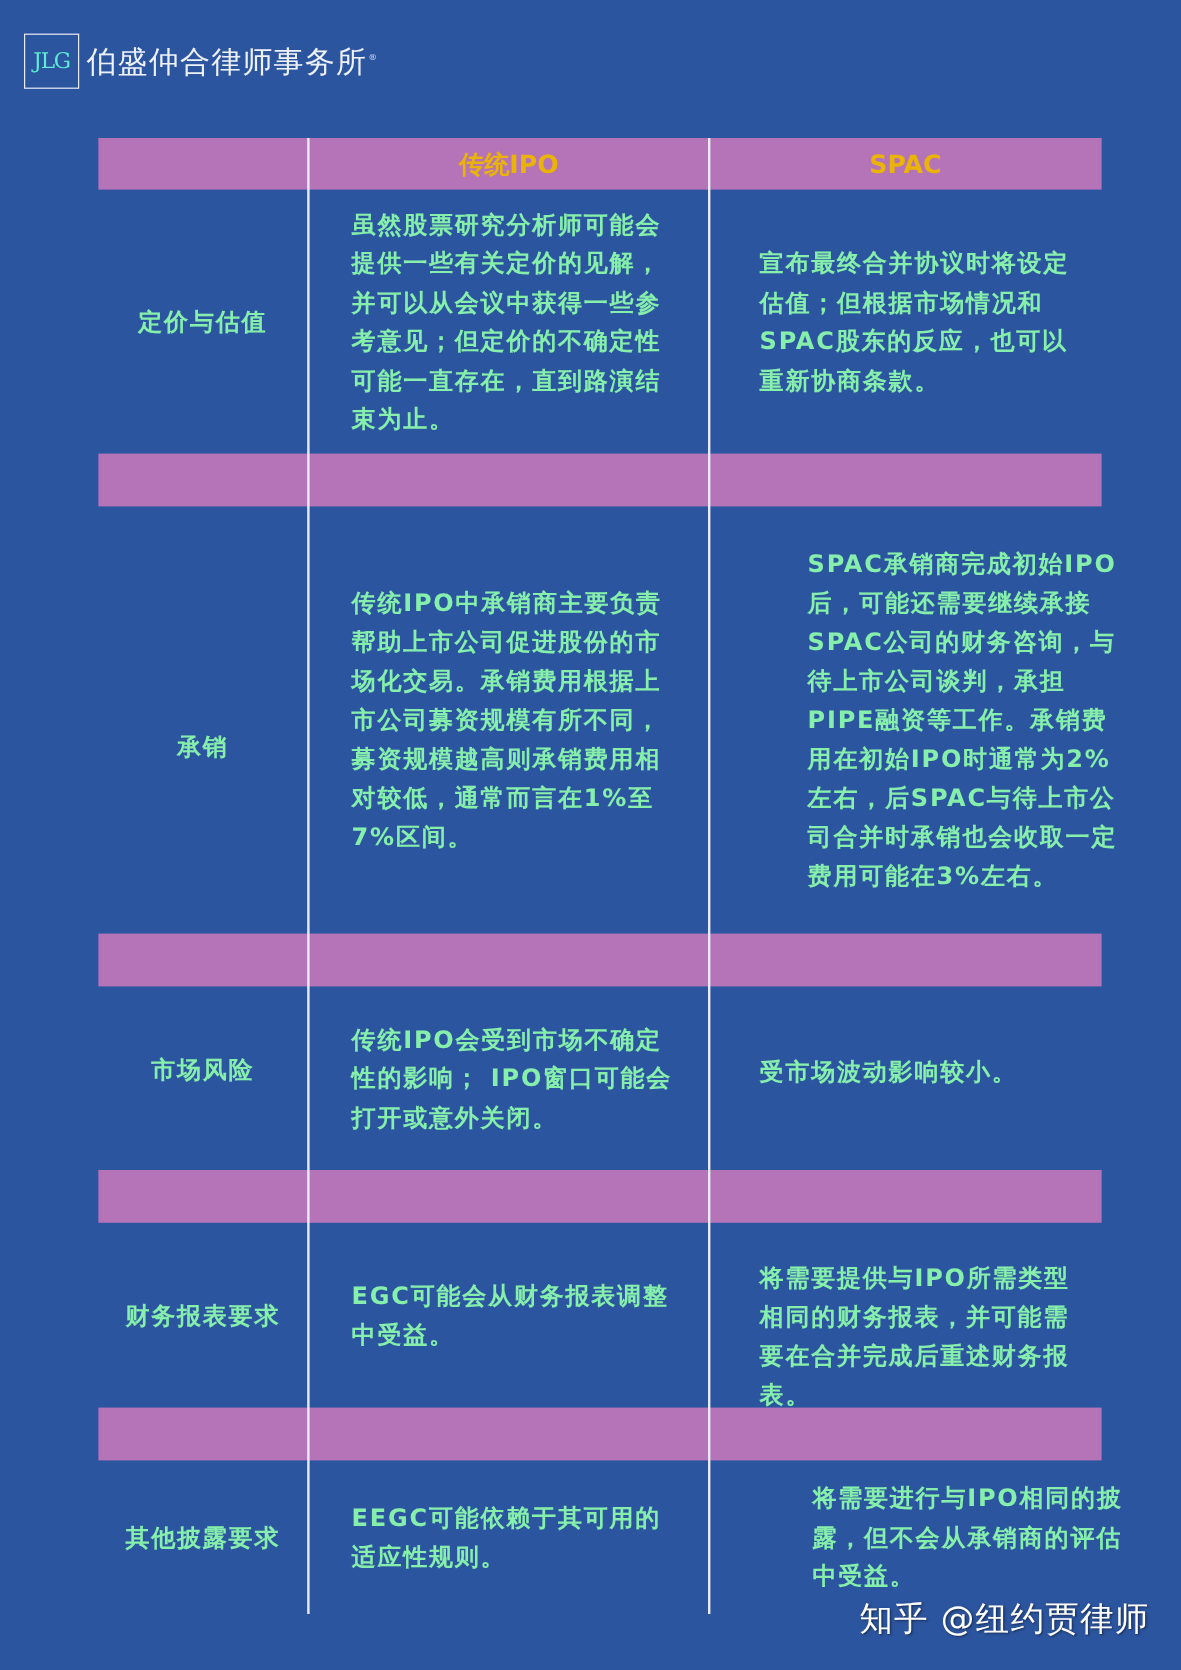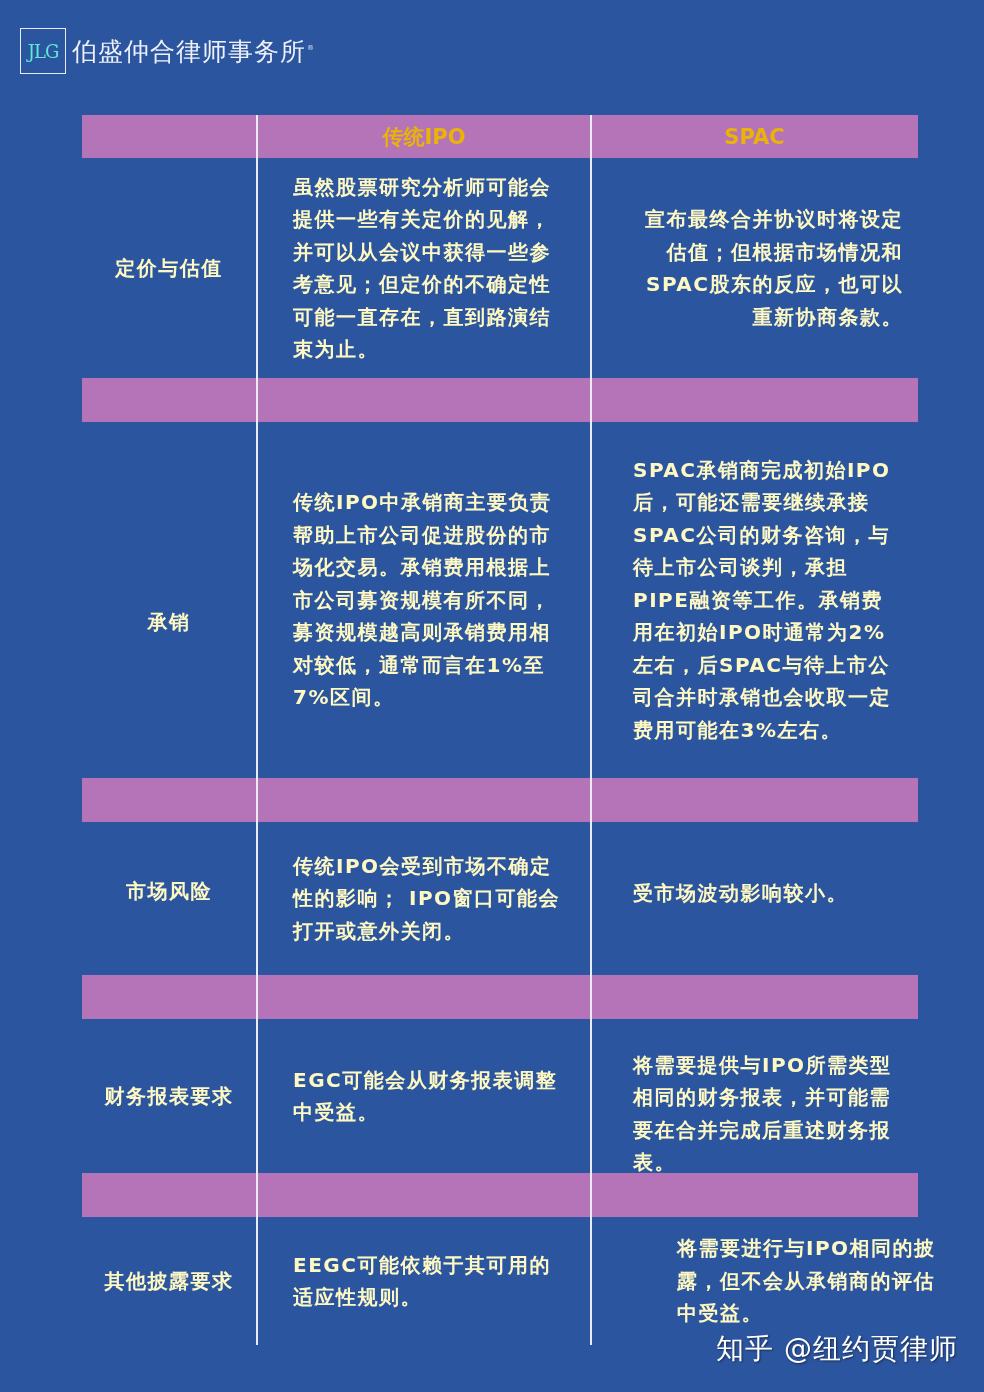--- a/index.html
+++ b/index.html
@@ -13,21 +13,21 @@
     display:flex; align-items:center; justify-content:center;
     font-family:"DejaVu Serif", "Liberation Serif", serif; font-size:18px; letter-spacing:-1px; color:#5eead4;
   }
   .logo-name { margin-left:6px; font-family:"DejaVu Serif","Liberation Serif",serif; font-size:25px; color:#eef1f8; letter-spacing:1px; }
   .logo-reg { font-size:7px; vertical-align:super; margin-left:1px; color:#dfe5f3; }
 
   .band { position:absolute; left:82px; width:836px; background:#b574b8; }
   .vline { position:absolute; width:1.5px; background:#e9ecf6; }
   .cell {
     position:absolute; display:flex; align-items:center; box-sizing:border-box;
-    font-weight:bold; font-size:20px; line-height:32.5px; letter-spacing:1.5px; color:#fef9c3;
+    font-weight:bold; font-size:20px; line-height:32.5px; letter-spacing:1.5px; color:#86efac;
   }
   .label { justify-content:center; left:82px; width:174px; font-size:20px; }
   .col1 { left:293px; width:270px; }
   .col2 { left:633px; width:270px; }
   .head { position:absolute; top:115px; height:43px; display:flex; align-items:center; justify-content:center; font-weight:bold; font-size:21px; color:#eab308; }
   .watermark {
     position:absolute; right:26px; top:1330px; font-size:28px; color:#ffffff; letter-spacing:1px;
     text-shadow:1px 1px 2px rgba(0,0,0,0.5);
   }
 </style>
@@ -48,27 +48,27 @@
 <div class="vline" style="left:256px;top:115px;height:1230px;"></div>
 <div class="vline" style="left:590px;top:115px;height:1230px;"></div>
 
 <div class="head" style="left:82px;width:174px;"></div>
 <div class="head" style="left:257px;width:334px;">传统IPO</div>
 <div class="head" style="left:591px;width:327px;">SPAC</div>
 
 <div>
   <div class="cell label" style="top:158px;height:220px;">定价与估值</div>
   <div class="cell col1" style="top:158px;height:220px;">虽然股票研究分析师可能会提供一些有关定价的见解，并可以从会议中获得一些参考意见；但定价的不确定性可能一直存在，直到路演结束为止。</div>
-  <div class="cell col2" style="top:158px;height:220px;text-align:right;">宣布最终合并协议时将设定估值；但根据市场情况和SPAC股东的反应，也可以重新协商条款。</div>
+  <div class="cell col2" style="top:158px;height:220px;">宣布最终合并协议时将设定估值；但根据市场情况和SPAC股东的反应，也可以重新协商条款。</div>
 </div>
 
 <div>
   <div class="cell label" style="top:422px;height:400px;">承销</div>
   <div class="cell col1" style="top:422px;height:356px;">传统IPO中承销商主要负责帮助上市公司促进股份的市场化交易。承销费用根据上市公司募资规模有所不同，募资规模越高则承销费用相对较低，通常而言在1%至7%区间。</div>
-  <div class="cell col2" style="top:422px;height:356px;">SPAC承销商完成初始IPO后，可能还需要继续承接SPAC公司的财务咨询，与待上市公司谈判，承担PIPE融资等工作。承销费用在初始IPO时通常为2%左右，后SPAC与待上市公司合并时承销也会收取一定费用可能在3%左右。</div>
+  <div class="cell col2" style="top:422px;height:356px;margin-left:40px;">SPAC承销商完成初始IPO后，可能还需要继续承接SPAC公司的财务咨询，与待上市公司谈判，承担PIPE融资等工作。承销费用在初始IPO时通常为2%左右，后SPAC与待上市公司合并时承销也会收取一定费用可能在3%左右。</div>
 </div>
 
 <div>
   <div class="cell label" style="top:822px;height:110px;padding-top:28px;">市场风险</div>
   <div class="cell col1" style="top:822px;height:153px;">传统IPO会受到市场不确定性的影响； IPO窗口可能会打开或意外关闭。</div>
   <div class="cell col2" style="top:822px;height:153px;padding-bottom:10px;">受市场波动影响较小。</div>
 </div>
 
 <div>
   <div class="cell label" style="top:1019px;height:154px;">财务报表要求</div>

